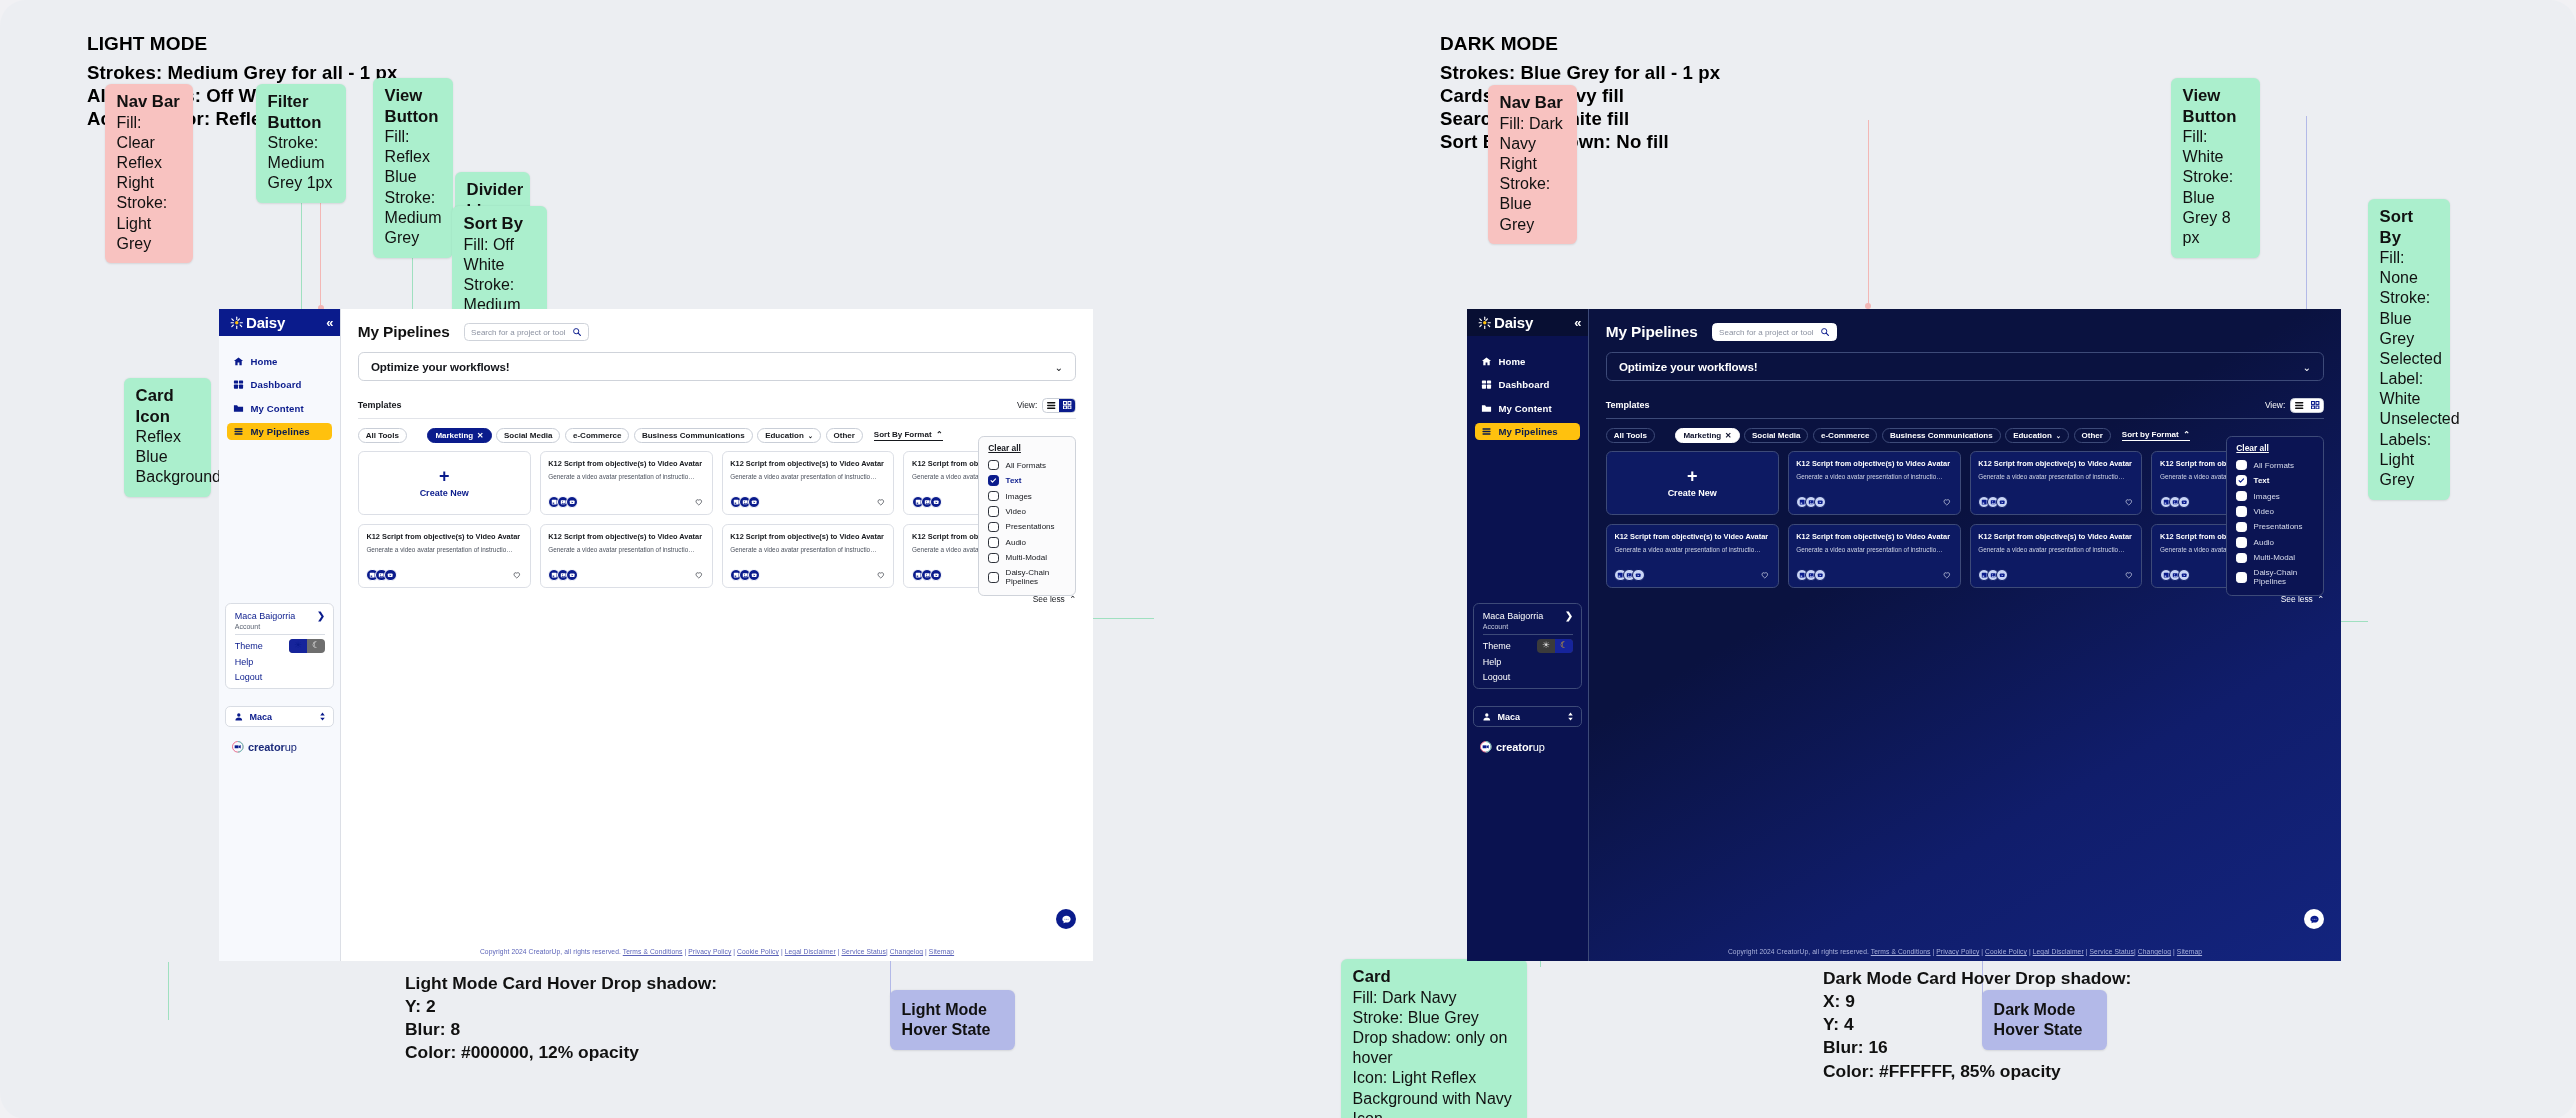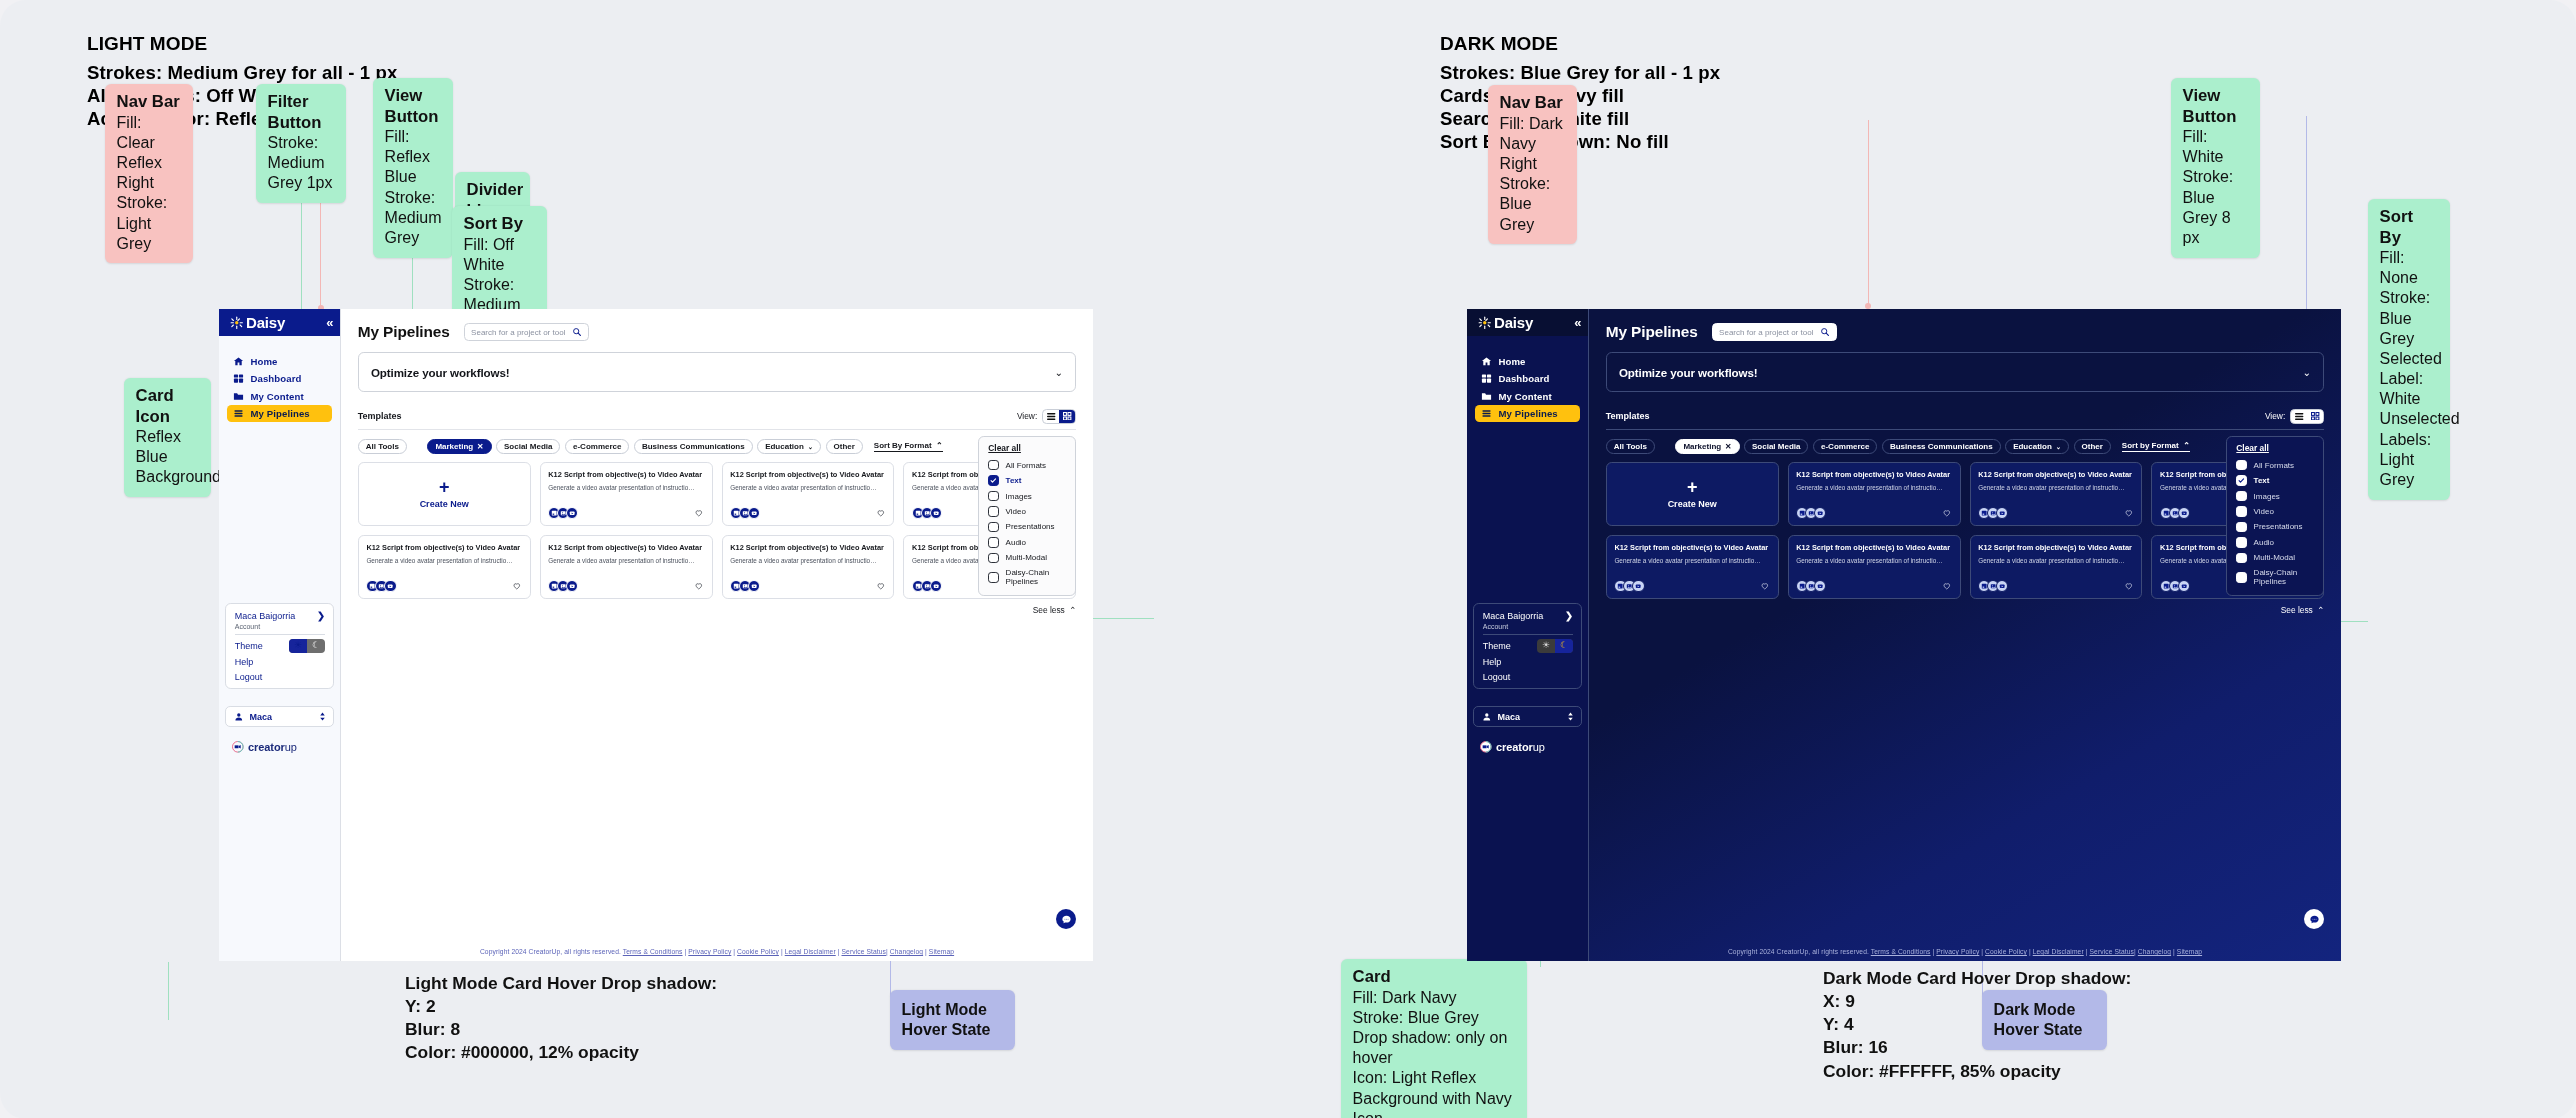--- a/index.html
+++ b/index.html
@@ -44,21 +44,21 @@
 
   
   .sidebar { width:122px; flex:0 0 122px; display:flex; flex-direction:column; position:relative; }
   .brandbar { height:27px; display:flex; align-items:center; justify-content:space-between;
               padding:0 8.4px 0 11px; }
   .brand { display:flex; align-items:center; gap:2.6px; }
   .brand-word { font-size:15px; font-weight:700; letter-spacing:-0.2px; }
   .daisy-svg { width:13.5px; height:13.5px; display:block; }
   .collapse { font-size:13px; font-weight:700; color:#fff; line-height:1; letter-spacing:-1.9px; }
 
-  .navlist { margin-top:16.7px; display:flex; flex-direction:column; gap:0; padding:0 7.7px; }
+  .navlist { margin-top:16.7px; display:flex; flex-direction:column; gap:6px; padding:0 7.7px; }
   .navitem { display:flex; align-items:center; gap:6.4px; height:17.4px; padding:0 6.4px; border-radius:4.5px; }
   .navitem .nlabel { font-size:9.6px; font-weight:700; letter-spacing:0.1px; }
   .navicon { width:11px; height:11px; flex:0 0 11px; display:block; }
 
   .usercard { position:absolute; left:6.4px; width:109px; border-radius:5.8px; border:0.6px solid; }
   .uc-row1 { display:flex; align-items:flex-end; justify-content:space-between; padding:5.8px 8.4px 2.6px 8.4px; }
   .uc-name { font-size:9px; font-weight:500; }
   .uc-chev { font-size:9.6px; font-weight:800; }
   .uc-account { font-size:7px; padding:0 8.4px 3.9px 8.4px; }
   .uc-sep { height:0.6px; margin:0 8.4px; }
@@ -74,21 +74,21 @@
 
   
   .main { flex:1; position:relative; display:flex; flex-direction:column; }
   .mainhead { display:flex; align-items:center; gap:14px; padding:14px 0 0 16.7px; }
   .mtitle { font-size:15.4px; font-weight:700; letter-spacing:-0.1px; }
   .searchbox { width:125px; height:18px; border-radius:4.5px; border:0.6px solid; display:flex;
                align-items:center; padding:0 6.4px; gap:3.9px; }
   .searchbox .sph { font-size:8px; flex:1; }
   .searchbox svg { width:9.6px; height:9.6px; }
 
-  .banner { margin:11px 16.7px 0 16.7px; height:40px; border-radius:5.8px; border:0.6px solid;
+  .banner { margin:11px 16.7px 0 16.7px; height:29px; border-radius:5.8px; border:0.6px solid;
             display:flex; align-items:center; justify-content:space-between; padding:0 12.2px; }
   .banner .btxt { font-size:11.6px; font-weight:600; letter-spacing:-0.1px; }
   .banner .bchev { font-size:10.3px; }
 
   .tplrow { margin:16.7px 16.7px 0 16.7px; display:flex; align-items:center; justify-content:space-between; }
   .tpl-label { font-size:9px; font-weight:600; }
   .viewwrap { display:flex; align-items:center; gap:5.1px; }
   .view-label { font-size:8.4px; }
   .viewtoggle { display:flex; width:34px; height:15px; border-radius:4.5px; overflow:hidden; border:0.6px solid; }
   .viewtoggle > div { flex:1; display:flex; align-items:center; justify-content:center; }

